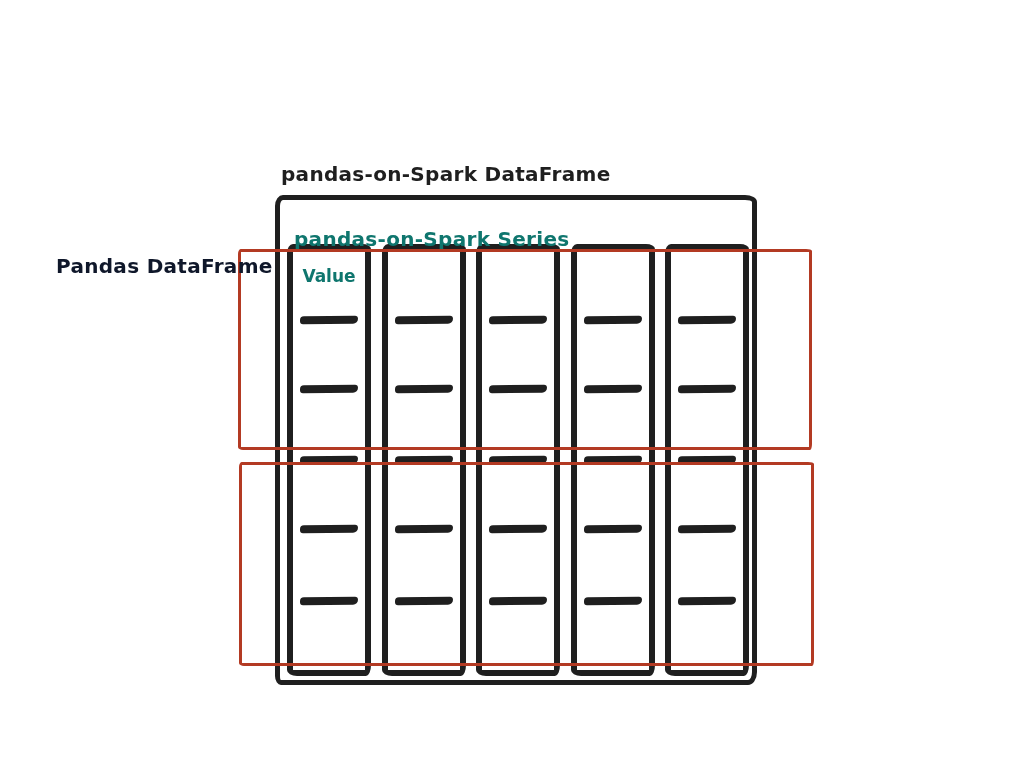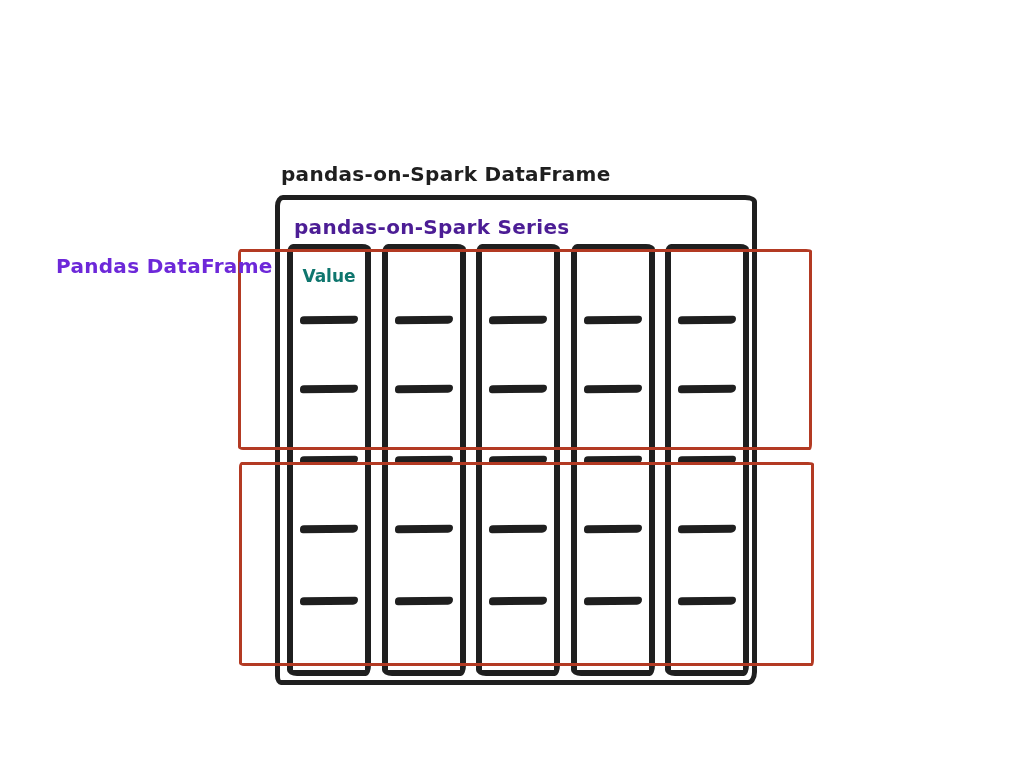--- a/index.html
+++ b/index.html
@@ -35,25 +35,25 @@
     height: 490px;
     border: 5px solid #1f1f1f;
     border-radius: 8px 12px 9px 6px / 11px 7px 13px 9px;
     box-sizing: border-box;
     background: #ffffff;
     z-index: 1;
   }
   .series-label {
     position: absolute;
     left: 294px;
-    top: 167px;
+    top: 179px;
     font-size: 20px;
     font-weight: bold;
     letter-spacing: 0.3px;
-    color: #4c1d95;
+    color: #0f766e;
     white-space: nowrap;
     z-index: 3;
   }
   .columns {
     position: absolute;
     left: 287px;
     top: 196px;
     width: 462px;
     height: 432px;
     display: flex;
@@ -109,21 +109,21 @@
     width: 575px;
     height: 204px;
   }
   .red-label {
     position: absolute;
     left: 56px;
     top: 206px;
     font-size: 20px;
     font-weight: bold;
     letter-spacing: 0.3px;
-    color: #6d28d9;
+    color: #0f172a;
     white-space: nowrap;
     z-index: 6;
   }
 </style>
 </head>
 <body>
 
 <div class="canvas">
 
   <div class="title">pandas-on-Spark DataFrame</div>

